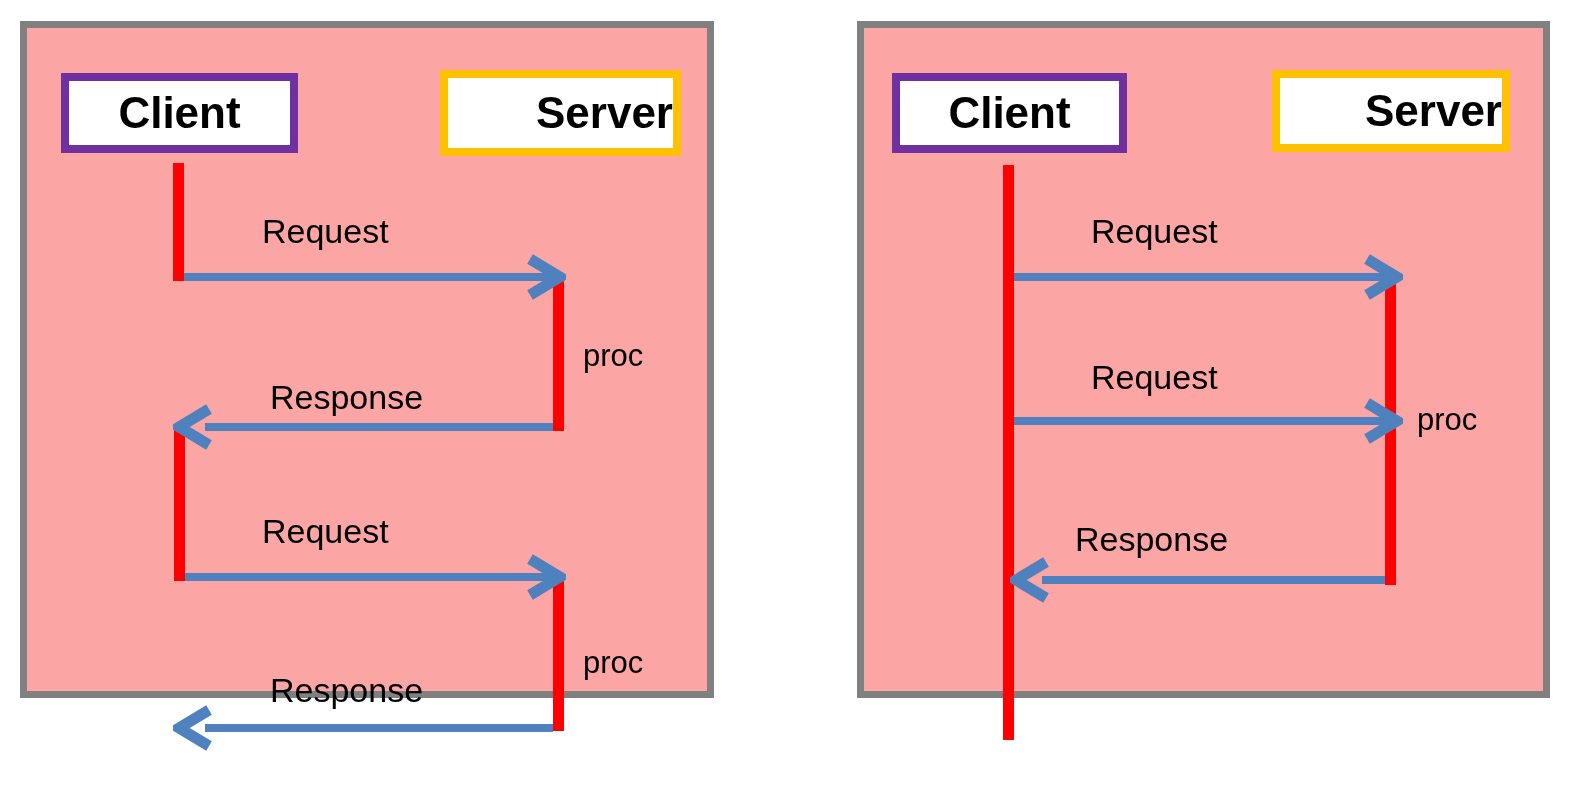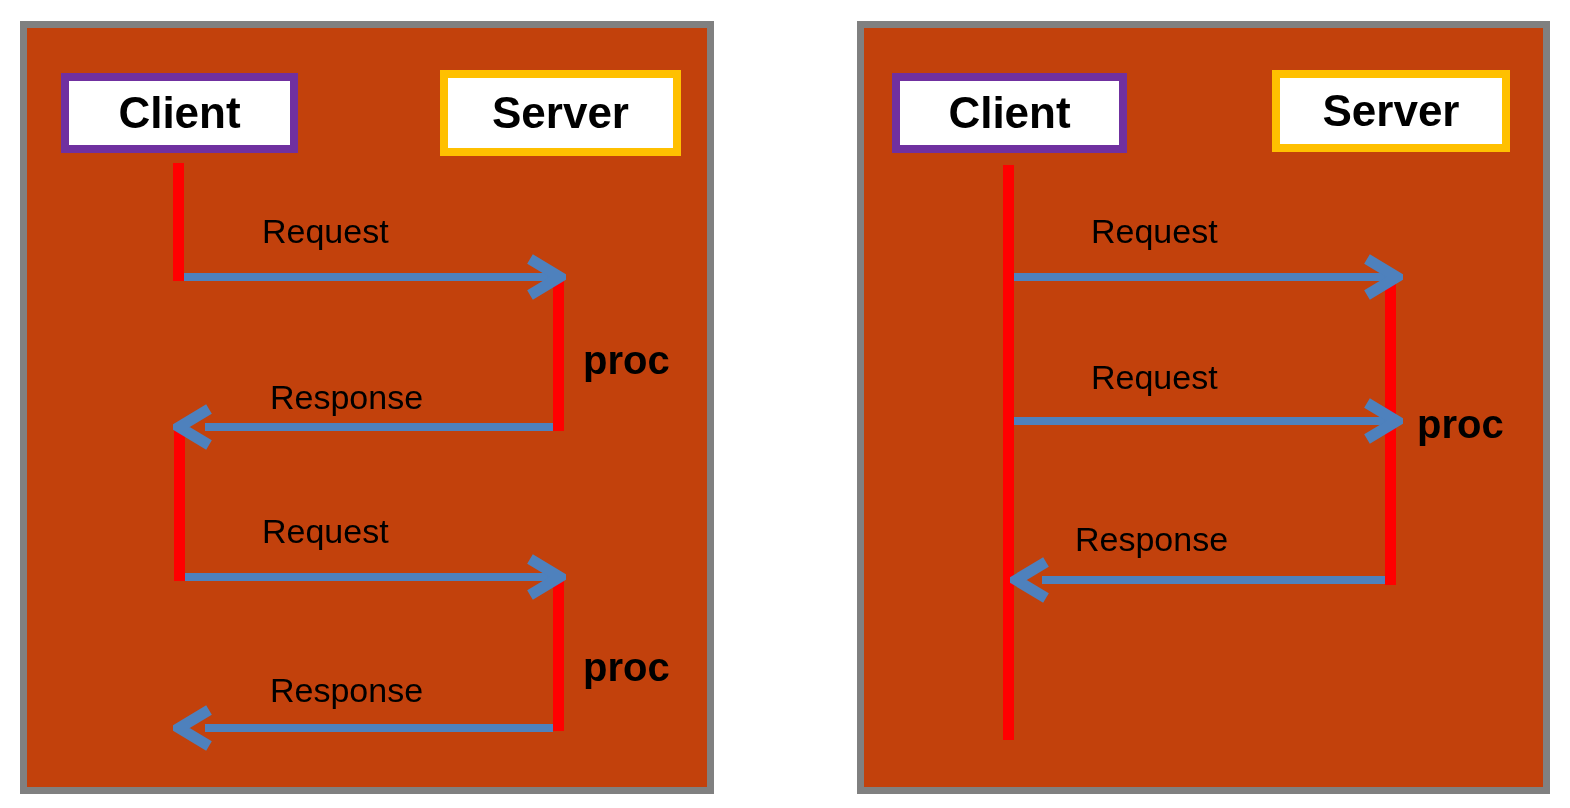--- a/index.html
+++ b/index.html
@@ -10,40 +10,40 @@
     --arrow:#4E81BD;
     --label-text:#000000;
   }
   html,body{margin:0;padding:0;background:#ffffff;}
   .canvas{
     position:relative;width:1570px;height:808px;background:#ffffff;
     font-family:"Liberation Sans","DejaVu Sans",sans-serif;color:var(--label-text);
     overflow:hidden;
   }
   .panel{
-    position:absolute;top:21px;height:773px;box-sizing:border-box;
-    border:7px solid var(--panel-border);background:#c2410c;
+    position:absolute;top:21px;height:677px;box-sizing:border-box;
+    border:7px solid var(--panel-border);background:#fca5a5;
   }
   .panel-left{left:20px;width:694px;}
   .panel-right{left:857px;width:693px;}
   .actor-box{
     position:absolute;box-sizing:border-box;background:#ffffff;
     display:flex;align-items:center;justify-content:center;
     font-size:44px;font-weight:bold;letter-spacing:0px;
   }
   .client-box{border:8px solid var(--client-box-border);}
-  .server-box{border:8px solid var(--server-box-border);}
+  .server-box{border:8px solid var(--server-box-border);justify-content:flex-end;}
   .bar{position:absolute;width:11px;background:var(--activation-bar);}
   .shaft{position:absolute;height:8px;background:var(--arrow);}
   .head{position:absolute;width:44px;height:48px;}
   .head polyline{fill:none;stroke:var(--arrow);stroke-width:11;stroke-linecap:butt;stroke-linejoin:miter;}
   .msg-label{
     position:absolute;font-size:34px;white-space:nowrap;
   }
-  .proc-label{position:absolute;font-size:40px;white-space:nowrap;font-weight:bold;}
+  .proc-label{position:absolute;font-size:31px;white-space:nowrap;}
 </style>
 </head>
 <body>
 
 <div class="canvas">
 
   <section class="panel panel-left">
     <div class="actor-box client-box" style="left:34px;top:45px;width:237px;height:80px;">
       <span>Client</span>
     </div>

